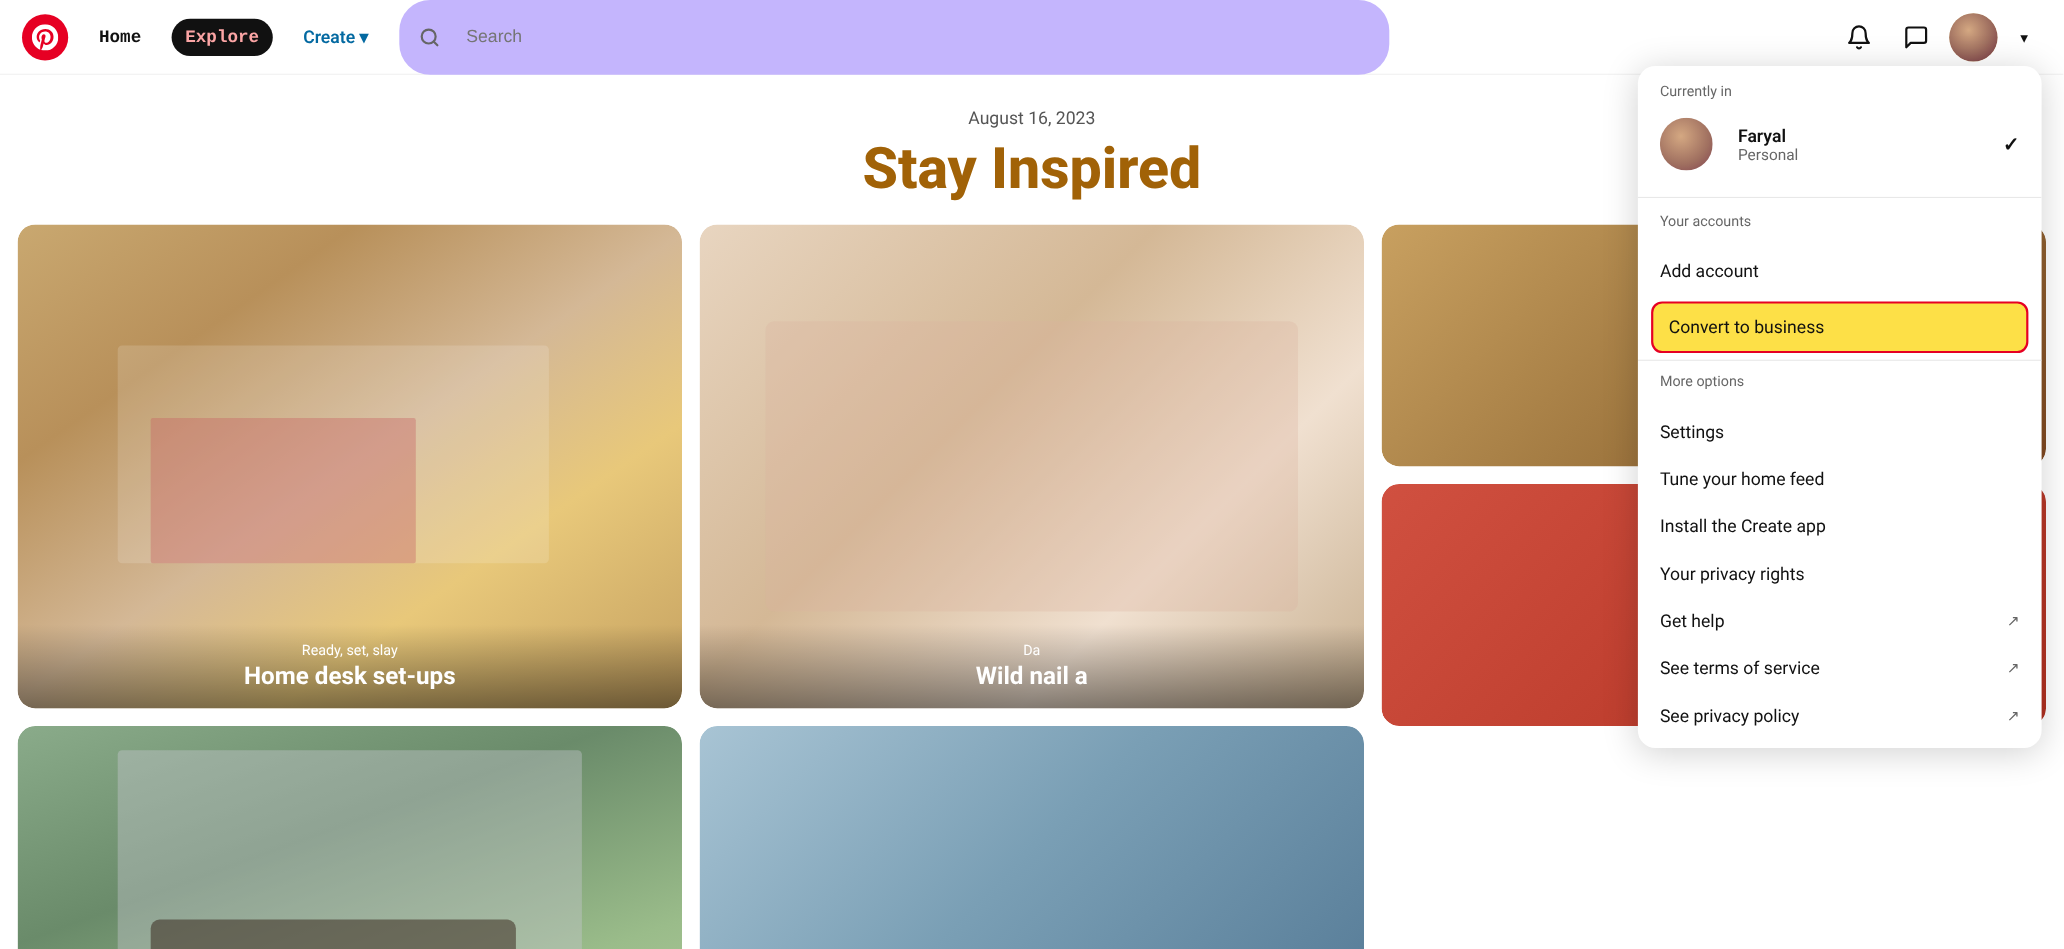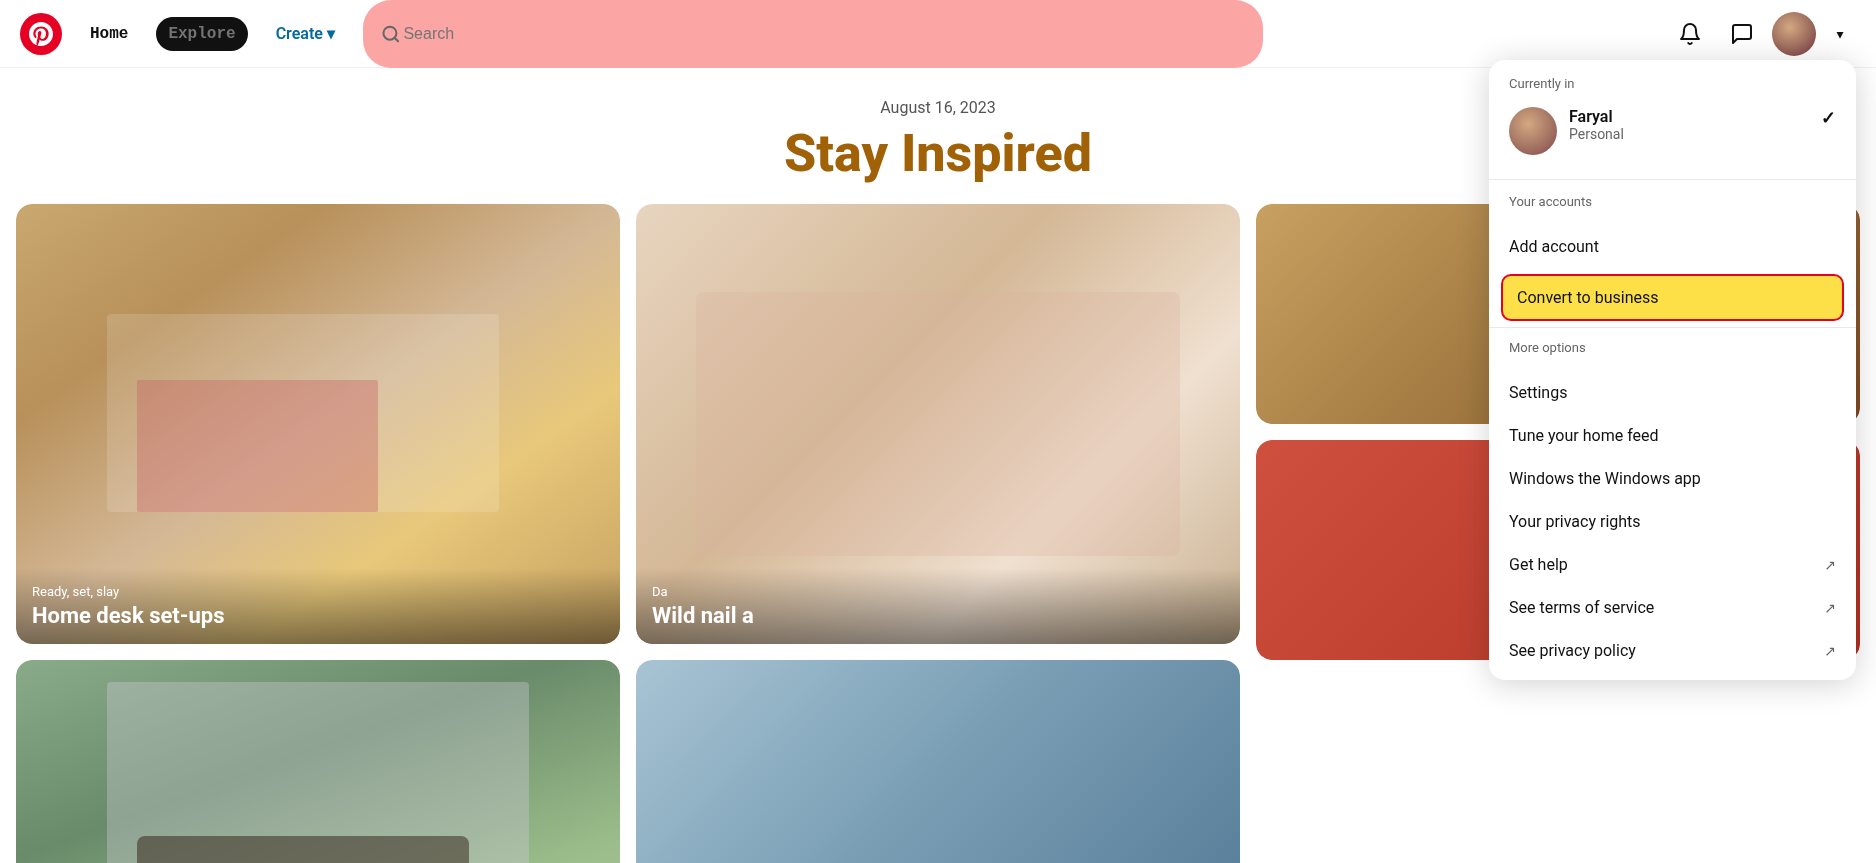--- a/index.html
+++ b/index.html
@@ -31,34 +31,34 @@
       font-weight: 600;
       color: #111;
       cursor: pointer;
       padding: 8px 12px;
       border-radius: 24px;
       text-decoration: none;
       font-family: Liberation Mono, monospace;
     }
     .nav-link.active {
       background: #111;
-      color: #737373;
+      color: #fca5a5;
     }
     .nav-create {
       display: flex; align-items: center; gap: 4px;
       font-size: 16px; font-weight: 600; color: #0369a1;
       cursor: pointer; padding: 8px 12px; border-radius: 24px;
     }
     .search-bar {
       flex: 1;
       display: flex; align-items: center;
-      background: #fca5a5;
+      background: #c4b5fd;
       border-radius: 28px;
       padding: 24px 18px;
-      gap: 3px;
+      gap: 24px;
       max-width: 900px;
     }
     .search-bar input {
       border: none; background: transparent; outline: none;
       font-size: 16px; width: 100%; color: #555;
     }
     .nav-icons {
       display: flex; align-items: center; gap: 8px; margin-left: auto;
     }
     .nav-icon-btn {
@@ -123,20 +123,21 @@
       position: relative;
       cursor: pointer;
     }
     .item-overlay {
       position: absolute;
       bottom: 0; left: 0; right: 0;
       padding: 16px;
       background: linear-gradient(transparent, rgba(0,0,0,0.45));
       border-radius: 0 0 16px 16px;
       color: white;
+      text-align: center;
     }
     .item-subtitle { font-size: 13px; font-weight: 400; margin-bottom: 4px; }
     .item-title { font-size: 22px; font-weight: 700; }
     .dropdown-menu {
       position: fixed;
       top: 60px;
       right: 20px;
       width: 367px;
       background: #fff;
       border-radius: 16px;
@@ -149,21 +150,22 @@
       padding: 16px 20px 8px;
     }
     .dropdown-section-label {
       font-size: 13px;
       color: #666;
       font-weight: 400;
       margin-bottom: 12px;
     }
     .account-row {
       display: flex;
-      gap: 12px;
+      align-items: center;
+      gap: 23px;
       padding: 4px 0 12px;
     }
     .account-avatar {
       width: 48px; height: 48px; border-radius: 50%;
       background: #c8a882;
       flex-shrink: 0;
       overflow: hidden;
       display: flex; align-items: center; justify-content: center;
     }
     .account-avatar-inner {
@@ -343,21 +345,21 @@
 
   <div class="dropdown-item">
     <span>Settings</span>
   </div>
 
   <div class="dropdown-item">
     <span>Tune your home feed</span>
   </div>
 
   <div class="dropdown-item">
-    <span>Windows the Windows app</span>
+    <span>Install the Create app</span>
   </div>
 
   <div class="dropdown-item">
     <span>Your privacy rights</span>
   </div>
 
   <div class="dropdown-item">
     <span>Get help</span>
     <span class="ext-icon">↗</span>
   </div>

